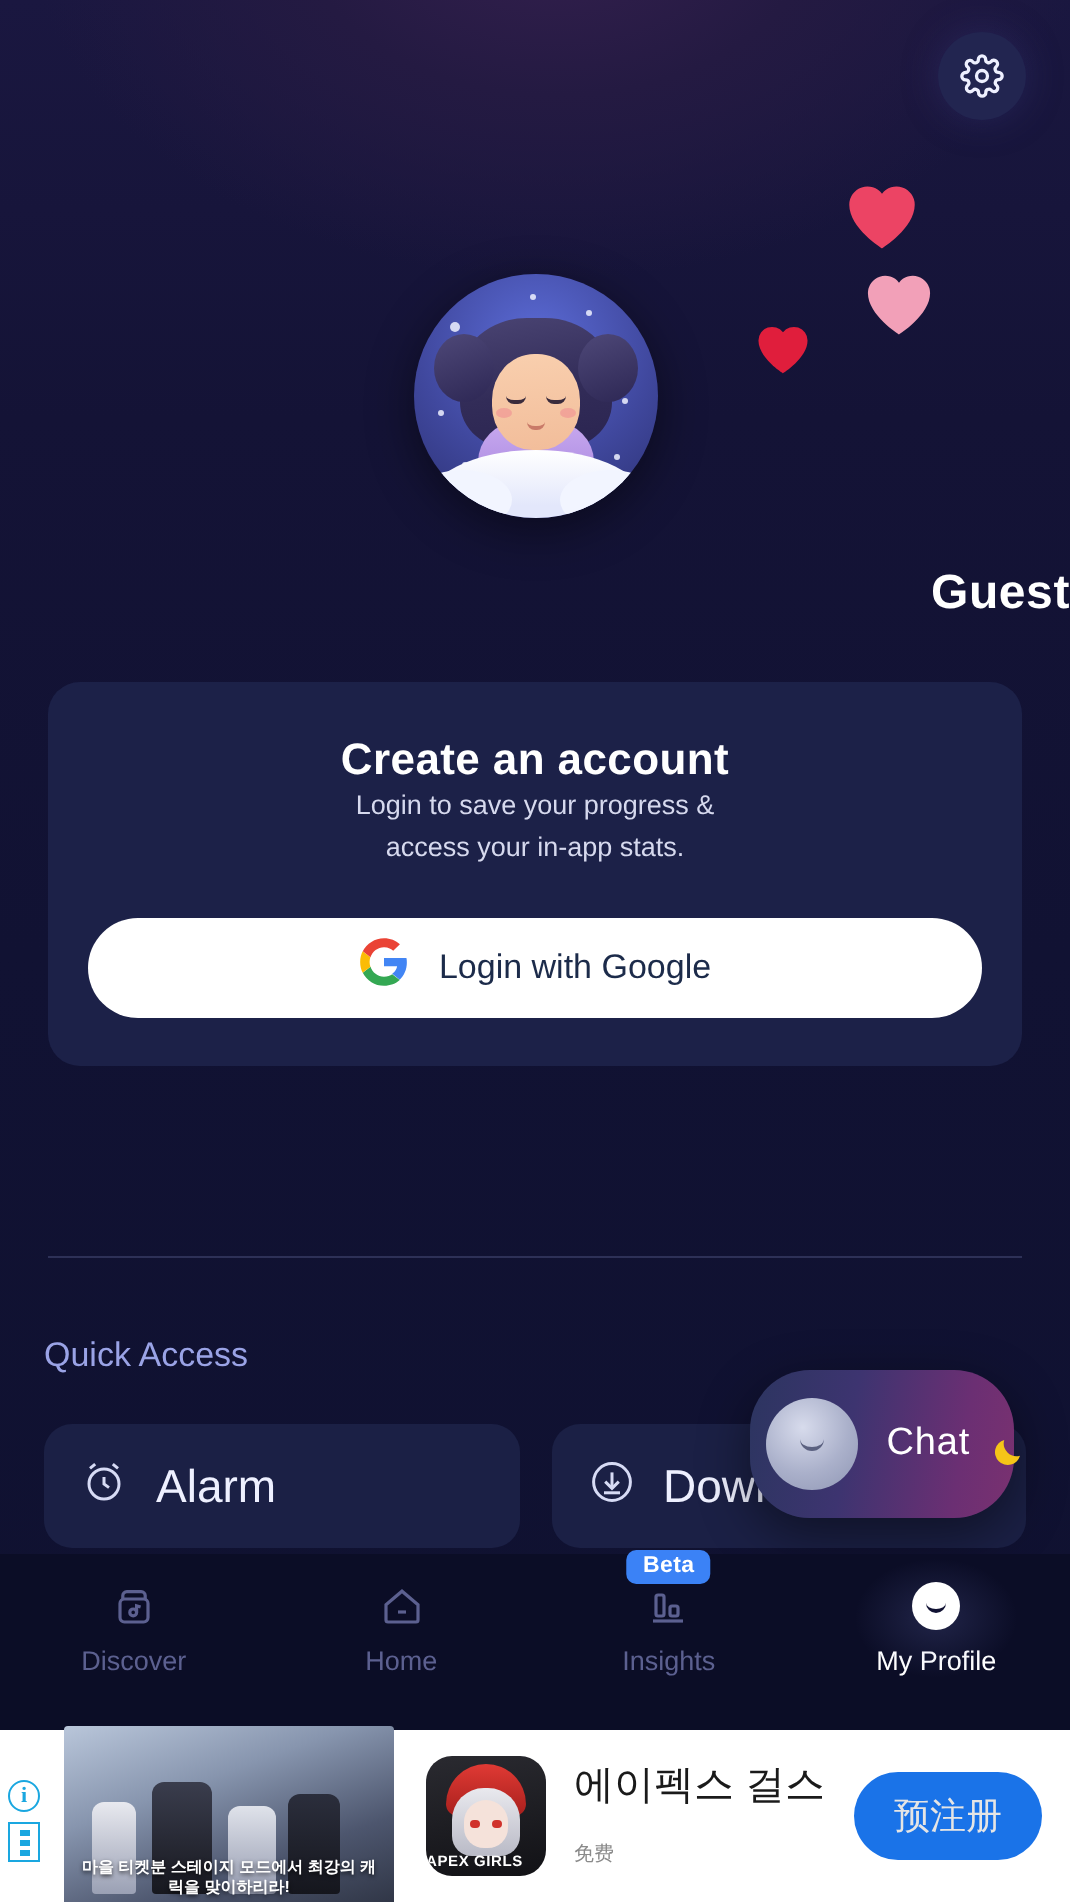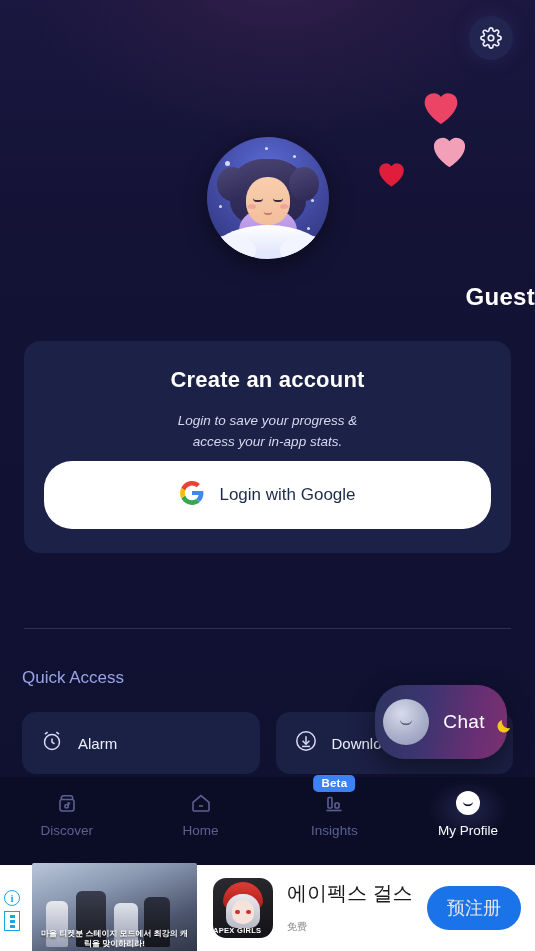--- a/index.html
+++ b/index.html
@@ -97,43 +97,43 @@
   }
 
   
   .account-card {
     position:absolute; top:341px; left:24px; right:24px;
     background:#1c2148; border-radius:16px; padding: 26px 20px 24px;
     text-align:center;
   }
   .card-title { font-size:22px; font-weight:bold; color:#ffffff; letter-spacing:.2px; }
   .card-sub {
-    margin-top:18px; font-size:13.5px; color:#d6d9ee; line-height:1.55;font-style:italic;
+    font-size:13.5px; color:#d6d9ee; line-height:1.55;
   }
   .google-btn {
-    margin-top:8px; height:68px; background:#ffffff; border-radius:28px;
+    margin-top:24px; height:50px; background:#ffffff; border-radius:28px;
     display:flex; align-items:center; justify-content:center; gap:14px;
   }
   .google-btn .g-label { font-size:17px; color:#1c2b4a; font-weight:500; }
 
   
   .divider {
     position:absolute; top:628px; left:24px; right:24px; height:1px;
     background: rgba(150,160,220,0.22);
   }
   .quick-title {
     position:absolute; top:668px; left:22px;
     font-size:17px; color:#9aa3e6; font-weight:500;
   }
   .qa-row { position:absolute; top:712px; left:22px; right:22px; display:flex; gap:16px; }
   .qa-card {
     flex:1; height:62px; background:#1b2045; border-radius:14px;
     display:flex; align-items:center; gap:14px; padding:0 18px;
   }
-  .qa-label { font-size:15px; color:#eef0ff; }
+  .qa-label { font-size:23px; color:#eef0ff; }
   .qa-card svg { flex:0 0 auto; }
 
   
   .chat-fab {
     position:absolute; top:685px; right:28px;
     height:74px; padding:0 22px 0 8px; border-radius:30px;
     background: linear-gradient(100deg,#2c3560 0%,#3d3470 38%,#6b2f73 78%,#7a3170 100%);
     display:flex; align-items:center; gap:14px;
     box-shadow: 0 8px 26px rgba(0,0,0,0.45);
   }

